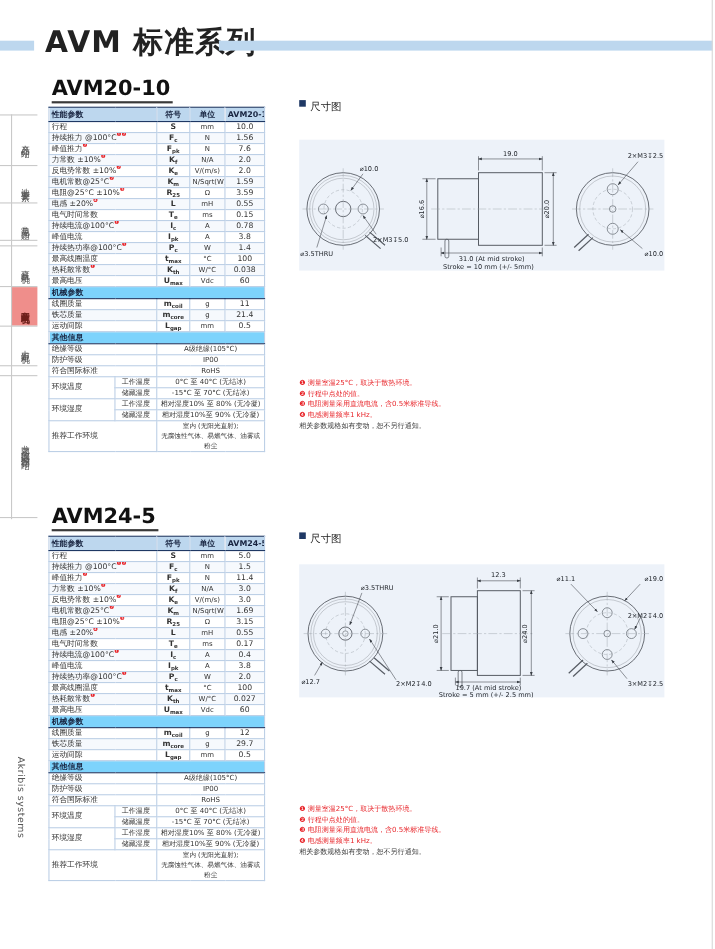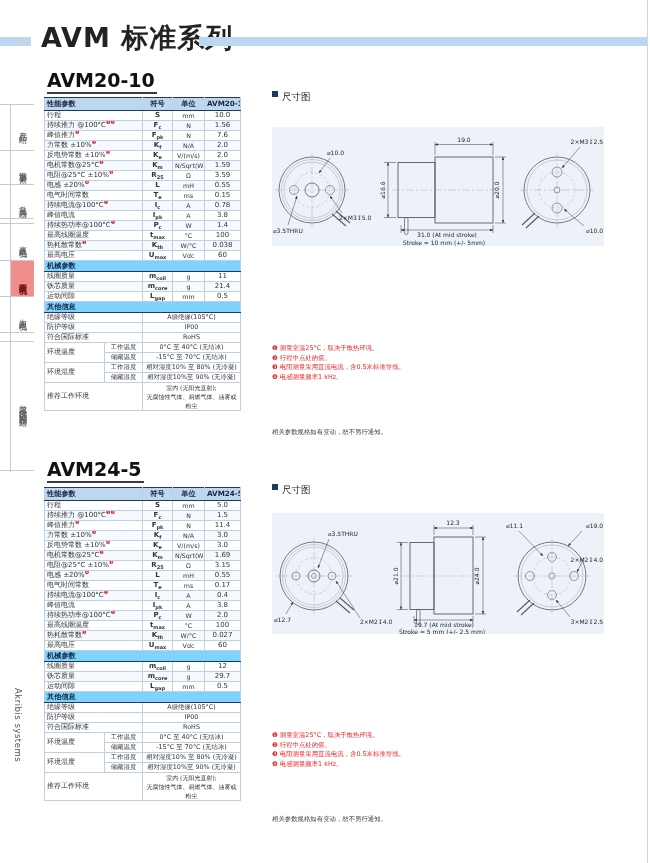--- a/index.html
+++ b/index.html
@@ -36,21 +36,21 @@
   .dim-title.s0{top:91px;} .dim-title.s1{top:484px;}
   .dim-title .sq{width:6px;height:6px;background:#1f3864;display:inline-block;}
   .panel{position:absolute;left:272px;width:332px;background:#edf2f9;}
   .panel.s0{top:127px;height:119px;} .panel.s1{top:513px;height:121px;}
   .panel svg{display:block;}
   .panel text{font-family:"DejaVu Sans","Liberation Sans",sans-serif;font-size:6px;fill:#23272d;}
 
   
   .notes{position:absolute;left:272px;width:190px;font-size:6.4px;line-height:9.7px;color:#e8252a;}
   .notes.s0{top:344px;} .notes.s1{top:731px;}
-  .notes .note-footer{color:#3c3c3c;margin-top:45px;}
+  .notes .note-footer{color:#3c3c3c;}
 
   
   .tbl-wrap{position:absolute;left:44px;}
   .tbl-wrap.s0{top:97px;} .tbl-wrap.s1{top:487px;}
   table.dtable{border-collapse:collapse;table-layout:fixed;width:196px;font-size:7px;color:#333;
                border:1px solid #15803d;}
   .dtable td{border:1px solid #bdd0e6;padding:0 2px;height:9px;line-height:9px;
              overflow:hidden;white-space:nowrap;}
   .dtable tr.hdr td{background:#bdd7ee;font-weight:bold;font-size:7.2px;height:12px;line-height:12px;
              border-bottom:1px solid #1f3864;border-top:1px solid #1f3864;color:#17233f;}

